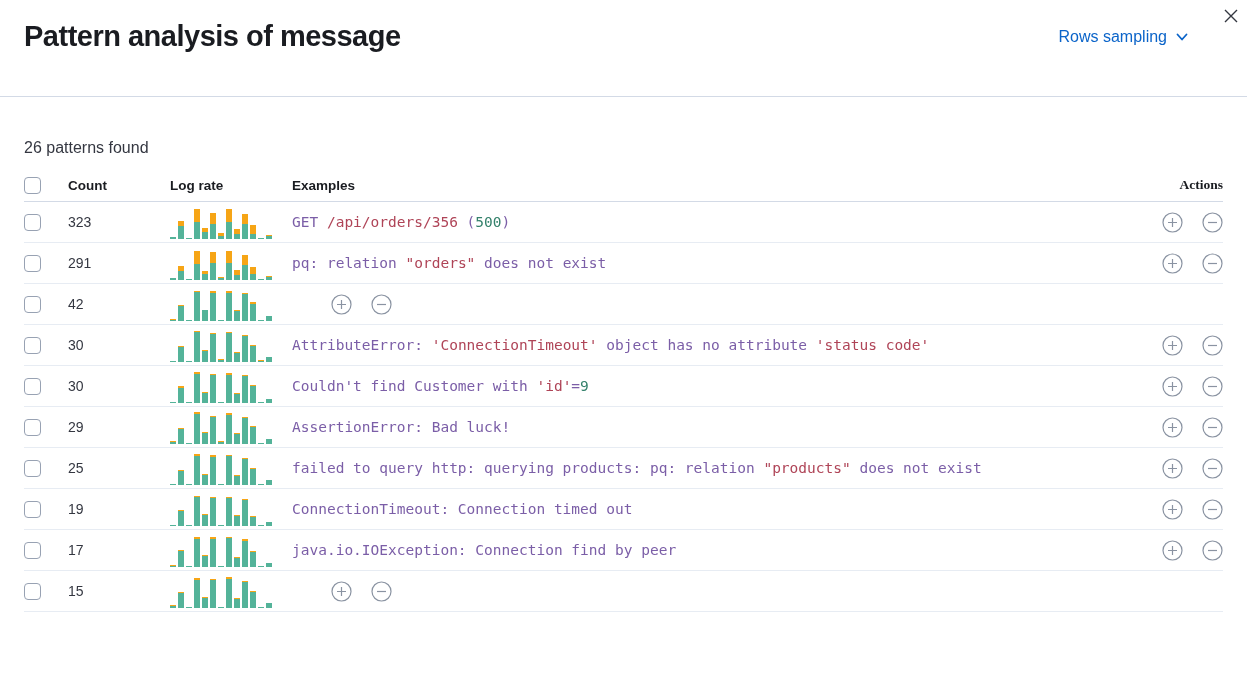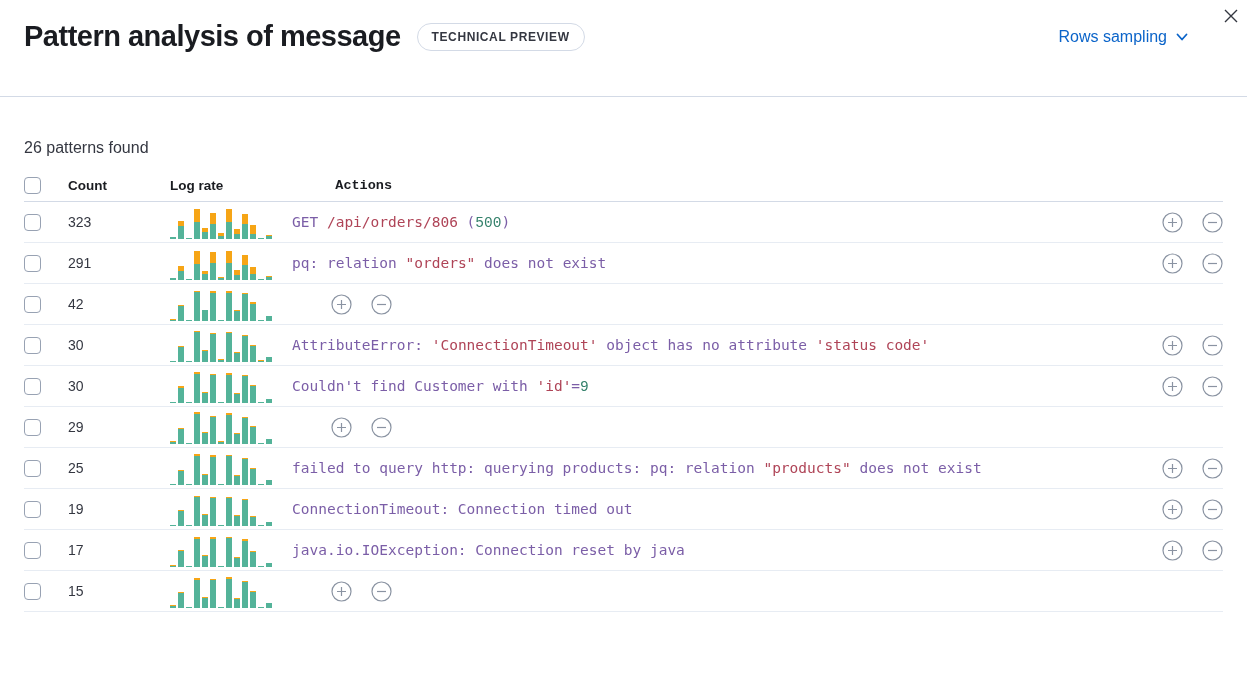--- a/index.html
+++ b/index.html
@@ -30,30 +30,30 @@
 
   .thead{display:flex;align-items:center;height:33px;margin-top:12px;border-bottom:1px solid var(--border);
          font-size:13.5px;font-weight:700;color:var(--dark);}
   .tr{display:flex;align-items:center;height:41px;border-bottom:1px solid var(--rowline);}
   .cell-check{width:44px;flex:0 0 44px;display:flex;align-items:center;}
   .cell-count{width:102px;flex:0 0 102px;font-size:14px;color:var(--mid);}
   .cell-rate{width:122px;flex:0 0 122px;}
   .cell-ex{flex:1 1 auto;overflow:hidden;white-space:nowrap;
            font-family:"DejaVu Sans Mono",monospace;font-size:14.5px;}
   .cell-actions{width:100px;flex:0 0 100px;display:flex;justify-content:flex-end;align-items:center;gap:19px;}
-  .thead .cell-actions{font-family:Liberation Mono, monospace;}
+  .thead .cell-actions{font-family:Liberation Serif, serif;}
 
   .checkbox{width:17px;height:17px;border:1px solid #98A2B3;border-radius:4px;background:#fff;cursor:pointer;}
 
   .spark{display:flex;align-items:flex-end;gap:2px;height:33px;width:104px;}
   .spark .col{width:6px;display:flex;flex-direction:column;justify-content:flex-end;}
   .spark .o{background:var(--orange);}
   .spark .g{background:var(--teal);}
 
-  .tok-p{color:var(--purple);} .tok-r{color:var(--red);} .tok-g{color:var(--green);font-family:Liberation Mono, monospace;}
+  .tok-p{color:var(--purple);} .tok-r{color:var(--red);} .tok-g{color:var(--green);}
 
   .icon-btn{background:none;border:none;padding:0;cursor:pointer;display:flex;align-items:center;}
 
   
   .tfoot{display:flex;align-items:center;justify-content:space-between;margin-top:21px;}
   .rpp{display:flex;align-items:center;gap:7px;font-size:13.5px;color:var(--mid);cursor:pointer;}
   .pagination{display:flex;align-items:center;gap:6px;margin-right:8px;}
   .page-num{min-width:26px;text-align:center;font-size:14.5px;color:var(--mid);padding:2px 0;cursor:pointer;}
   .page-num.active{color:var(--accent);font-weight:700;text-decoration:underline;text-underline-offset:4px;}
   .page-chev{display:flex;align-items:center;padding:0 4px;cursor:pointer;}
@@ -66,21 +66,20 @@
   <button class="close-btn" aria-label="close">
     <svg width="16" height="16" viewBox="0 0 16 16">
         <path d="M2 2 L14 14 M14 2 L2 14" stroke="#343741" stroke-width="1.4" fill="none"></path>
       </svg>
   </button>
 
   <div class="flyout-header">
     <div class="title-row">
       <div class="title-left">
         <div class="page-title">Pattern analysis of message</div>
-        <div class="badge">TECHNICAL PREVIEW</div>
       </div>
       <div class="sampling">
         <span>Rows sampling</span>
         <span style="display:flex;">
           <svg width="14" height="14" viewBox="0 0 14 14">
               <path d="M2.5 4.5 L7 9.5 L11.5 4.5" stroke="#0B64C9" stroke-width="1.8" fill="none" stroke-linecap="round" stroke-linejoin="round"></path>
             </svg>
         </span>
       </div>
     </div>
@@ -88,20 +87,21 @@
 
   <div class="content">
     <div class="summary">26 patterns found</div>
 
     <div class="thead">
       <div class="cell-check">
           <div class="checkbox"></div>
         </div>
       <div class="cell-count" style="font-size:13.5px;color:#1A1C21;font-weight:700;">Count</div>
       <div class="cell-rate">Log rate</div>
+      <div class="cell-ex" style="font-family:'Liberation Sans',sans-serif;font-size:13.5px;">Examples</div>
       <div class="cell-actions" style="font-size:13.5px;">Actions</div>
     </div>
 
     <div id="table-body">
   <div class="tr">
     <div class="cell-check">
             <div class="checkbox"></div>
           </div>
     <div class="cell-count">323</div>
     <div class="cell-rate">
@@ -153,21 +153,21 @@
               <div class="col">
                 <div class="o" style="height: 0px;"></div>
                 <div class="g" style="height: 1px;"></div>
               </div>
               <div class="col">
                 <div class="o" style="height: 1px;"></div>
                 <div class="g" style="height: 3px;"></div>
               </div>
             </div>
           </div>
-    <div class="cell-ex"><span class="tok-p">GET </span><span class="tok-r">/api/orders/806</span><span class="tok-p"> (</span><span class="tok-g">500</span><span class="tok-p">)</span></div>
+    <div class="cell-ex"><span class="tok-p">GET </span><span class="tok-r">/api/orders/356</span><span class="tok-p"> (</span><span class="tok-g">500</span><span class="tok-p">)</span></div>
     <div class="cell-actions">
       <button class="icon-btn">
         <svg width="21" height="21" viewBox="0 0 21 21">
                 <circle cx="10.5" cy="10.5" r="9.5" fill="none" stroke="#8A93A2" stroke-width="1.2"></circle>
                 <path d="M10.5 6 v9 M6 10.5 h9" stroke="#8A93A2" stroke-width="1.2"></path>
               </svg>
       </button>
       <button class="icon-btn">
         <svg width="21" height="21" viewBox="0 0 21 21">
                 <circle cx="10.5" cy="10.5" r="9.5" fill="none" stroke="#8A93A2" stroke-width="1.2"></circle>
@@ -542,20 +542,21 @@
               <div class="col">
                 <div class="o" style="height: 0px;"></div>
                 <div class="g" style="height: 1px;"></div>
               </div>
               <div class="col">
                 <div class="o" style="height: 0px;"></div>
                 <div class="g" style="height: 5px;"></div>
               </div>
             </div>
           </div>
+    <div class="cell-ex"><span class="tok-p">AssertionError: Bad luck!</span></div>
     <div class="cell-actions">
       <button class="icon-btn">
         <svg width="21" height="21" viewBox="0 0 21 21">
                 <circle cx="10.5" cy="10.5" r="9.5" fill="none" stroke="#8A93A2" stroke-width="1.2"></circle>
                 <path d="M10.5 6 v9 M6 10.5 h9" stroke="#8A93A2" stroke-width="1.2"></path>
               </svg>
       </button>
       <button class="icon-btn">
         <svg width="21" height="21" viewBox="0 0 21 21">
                 <circle cx="10.5" cy="10.5" r="9.5" fill="none" stroke="#8A93A2" stroke-width="1.2"></circle>
@@ -775,21 +776,21 @@
               <div class="col">
                 <div class="o" style="height: 0px;"></div>
                 <div class="g" style="height: 1px;"></div>
               </div>
               <div class="col">
                 <div class="o" style="height: 0px;"></div>
                 <div class="g" style="height: 4px;"></div>
               </div>
             </div>
           </div>
-    <div class="cell-ex"><span class="tok-p">java.io.IOException: Connection reset by java</span></div>
+    <div class="cell-ex"><span class="tok-p">java.io.IOException: Connection find by peer</span></div>
     <div class="cell-actions">
       <button class="icon-btn">
         <svg width="21" height="21" viewBox="0 0 21 21">
                 <circle cx="10.5" cy="10.5" r="9.5" fill="none" stroke="#8A93A2" stroke-width="1.2"></circle>
                 <path d="M10.5 6 v9 M6 10.5 h9" stroke="#8A93A2" stroke-width="1.2"></path>
               </svg>
       </button>
       <button class="icon-btn">
         <svg width="21" height="21" viewBox="0 0 21 21">
                 <circle cx="10.5" cy="10.5" r="9.5" fill="none" stroke="#8A93A2" stroke-width="1.2"></circle>

